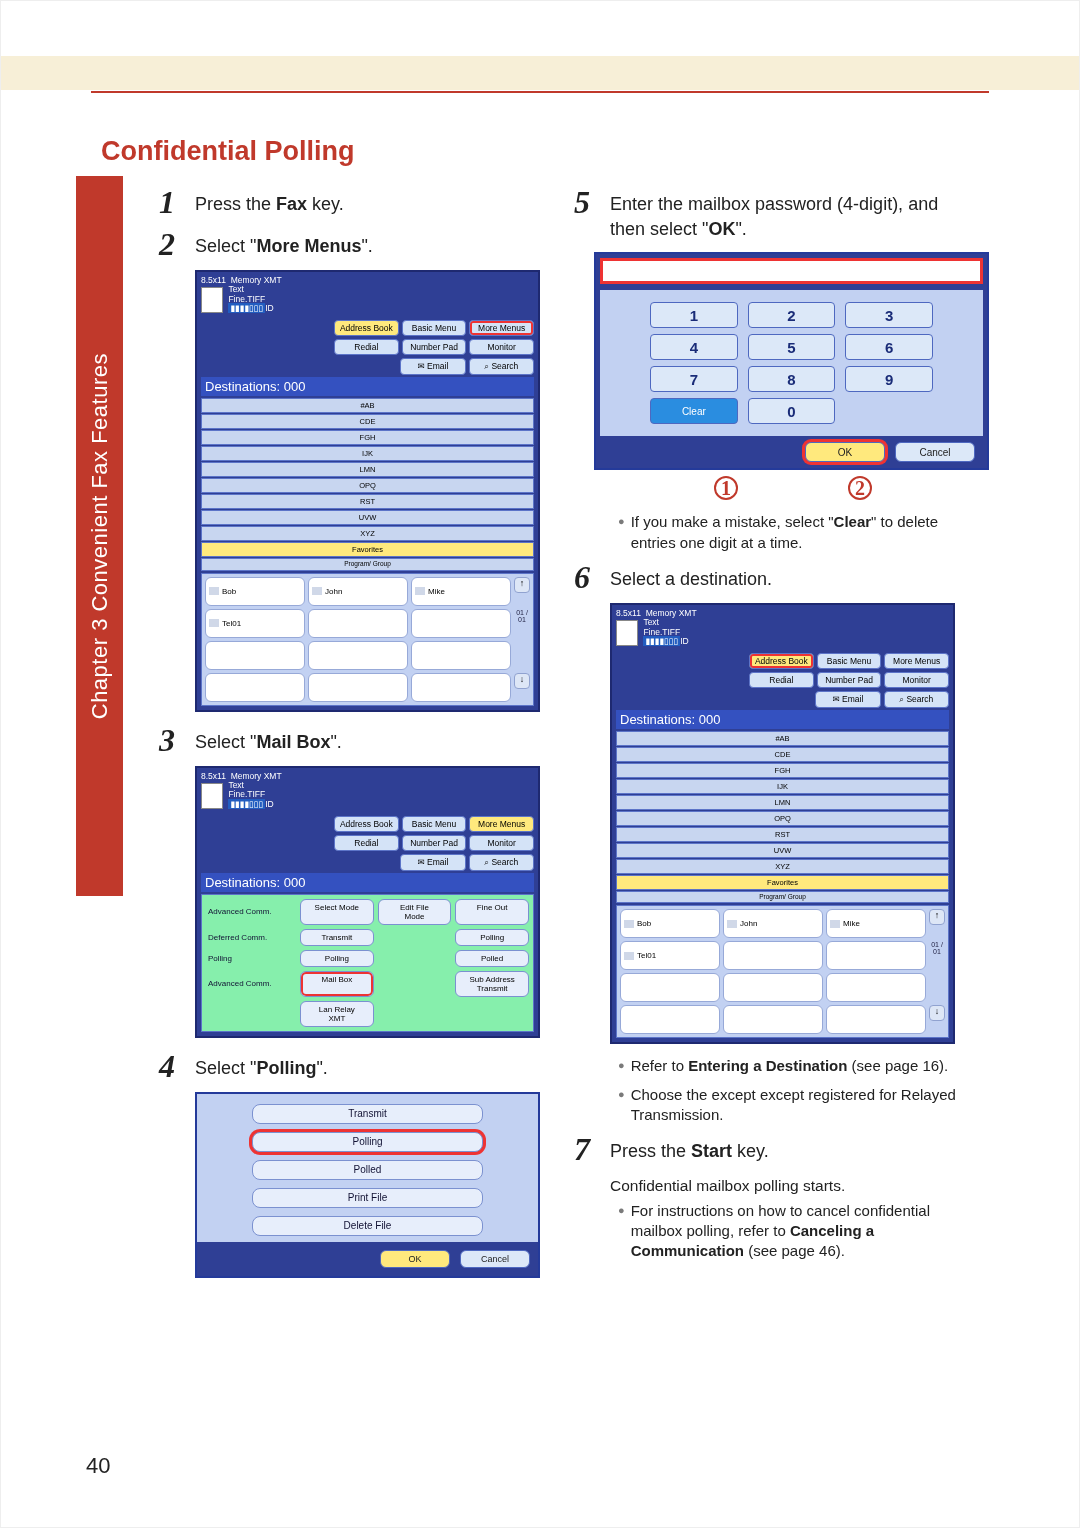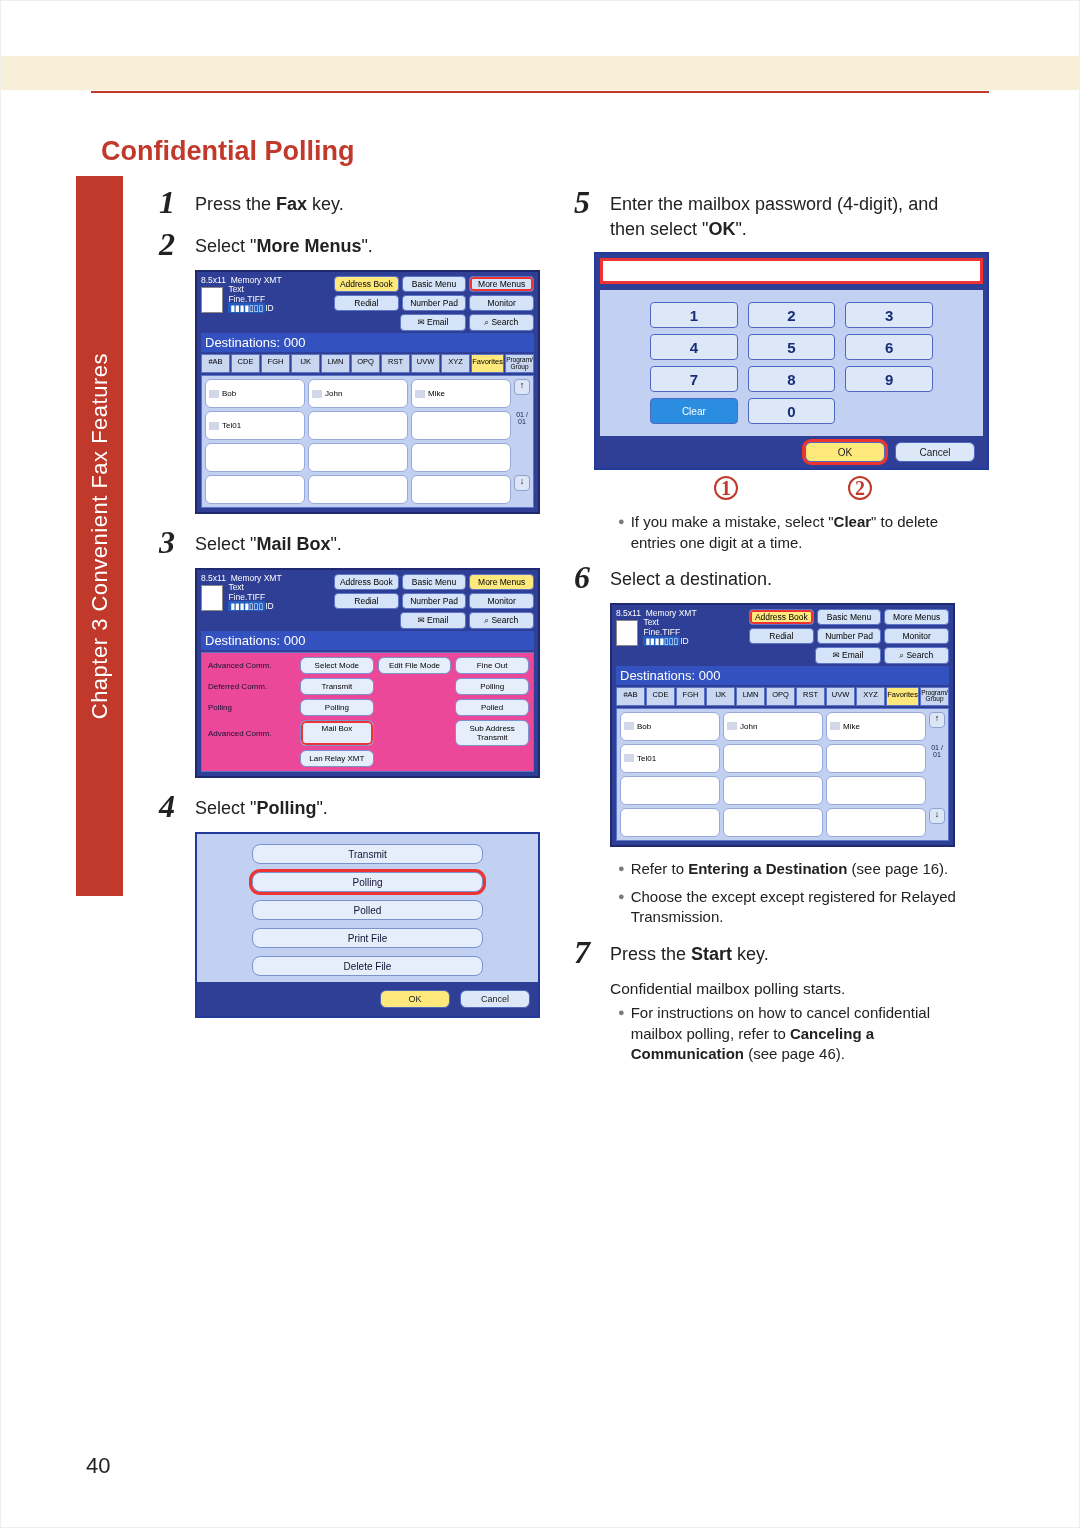--- a/index.html
+++ b/index.html
@@ -113,28 +113,28 @@
   .ui-status .left {
     width: 130px;
     color: #fff;
     font-size: 8.5px;
     line-height: 1.1;
   }
   .ui-status .left .box {
     background:#fff; width:22px; height:26px; margin:2px 0; border:1px solid #888;
     display:inline-block; vertical-align:top;
   }
-  .ui-status .right { flex:1; display:flex; flex-direction:column; gap:3px; }
+  .ui-status .right { flex:1; display:flex; flex-direction:column; gap:3px;margin-top:44px; }
   .ui-status .right .row { display:flex; gap:3px; }
   .ui-status .right .row .ui-btn { flex:1; }
   .dest-band {
     background:#3451c0; color:#fff; font-size:13px; padding:2px 4px; margin:2px 0;
     display:flex; justify-content:space-between;
   }
-  .alpha-tabs { display:flex; gap:1px; }
+  .alpha-tabs { display:flex; gap:1px;flex-direction:column; }
   .alpha-tabs .tab {
     flex:1; background:#c8d6f0; font-size:7.5px; text-align:center; padding:2px 0;
     border:1px solid #5c74c8;
   }
   .alpha-tabs .tab.fav { background:#ffe97d; }
   .alpha-tabs .tab.prog { font-size:6.5px; line-height:1; }
   .contact-area {
     background:#c2d1f2; border:1px solid #5c74c8; padding:3px; margin-top:2px;
     display:flex; flex-direction:column; gap:3px;
   }
@@ -143,26 +143,26 @@
     flex:1; background:#fff; border:1px solid #97a9d8; height:29px;
     font-size:8px; display:flex; align-items:center; padding:0 3px; border-radius:6px;
   }
   .contact-cell .ic { width:10px; height:8px; background:#d0d8e8; margin-right:3px; }
   .scroll-col { width:16px; display:flex; flex-direction:column; gap:2px; }
   .scroll-col .sbtn { height:16px; background:#dde6f6; border:1px solid #90a2d0; border-radius:4px; font-size:9px; text-align:center; }
   .scroll-col .sind { font-size:7px; text-align:center; line-height:1; color:#224; }
 
   
   .mode-grid {
-    background:#ec4899; border:1px solid #5c74c8; padding:4px; margin-top:2px;
+    background:#86efac; border:1px solid #5c74c8; padding:4px; margin-top:2px;
     display:grid; grid-template-columns: 90px 1fr 1fr 1fr; gap:4px 4px;
     font-size:8px;
   }
   .mode-grid .label { color:#113; display:flex; align-items:center; padding-left:2px; }
-  .mode-grid .mbtn { background:#e7eefb; border:1px solid #7b91d0; border-radius:6px; text-align:center; padding:3px 1px; }
+  .mode-grid .mbtn { background:#e7eefb; border:1px solid #7b91d0; border-radius:6px; text-align:center; padding:3px 12px; }
   .mode-grid .mbtn.hl { box-shadow:0 0 0 2px #e33 inset; }
 
   
   .keypad-panel {
     width: 395px;
     border: 2px solid #243a9a;
     background:#2f3f95;
     padding:4px;
   }
   .keypad-panel .field {

